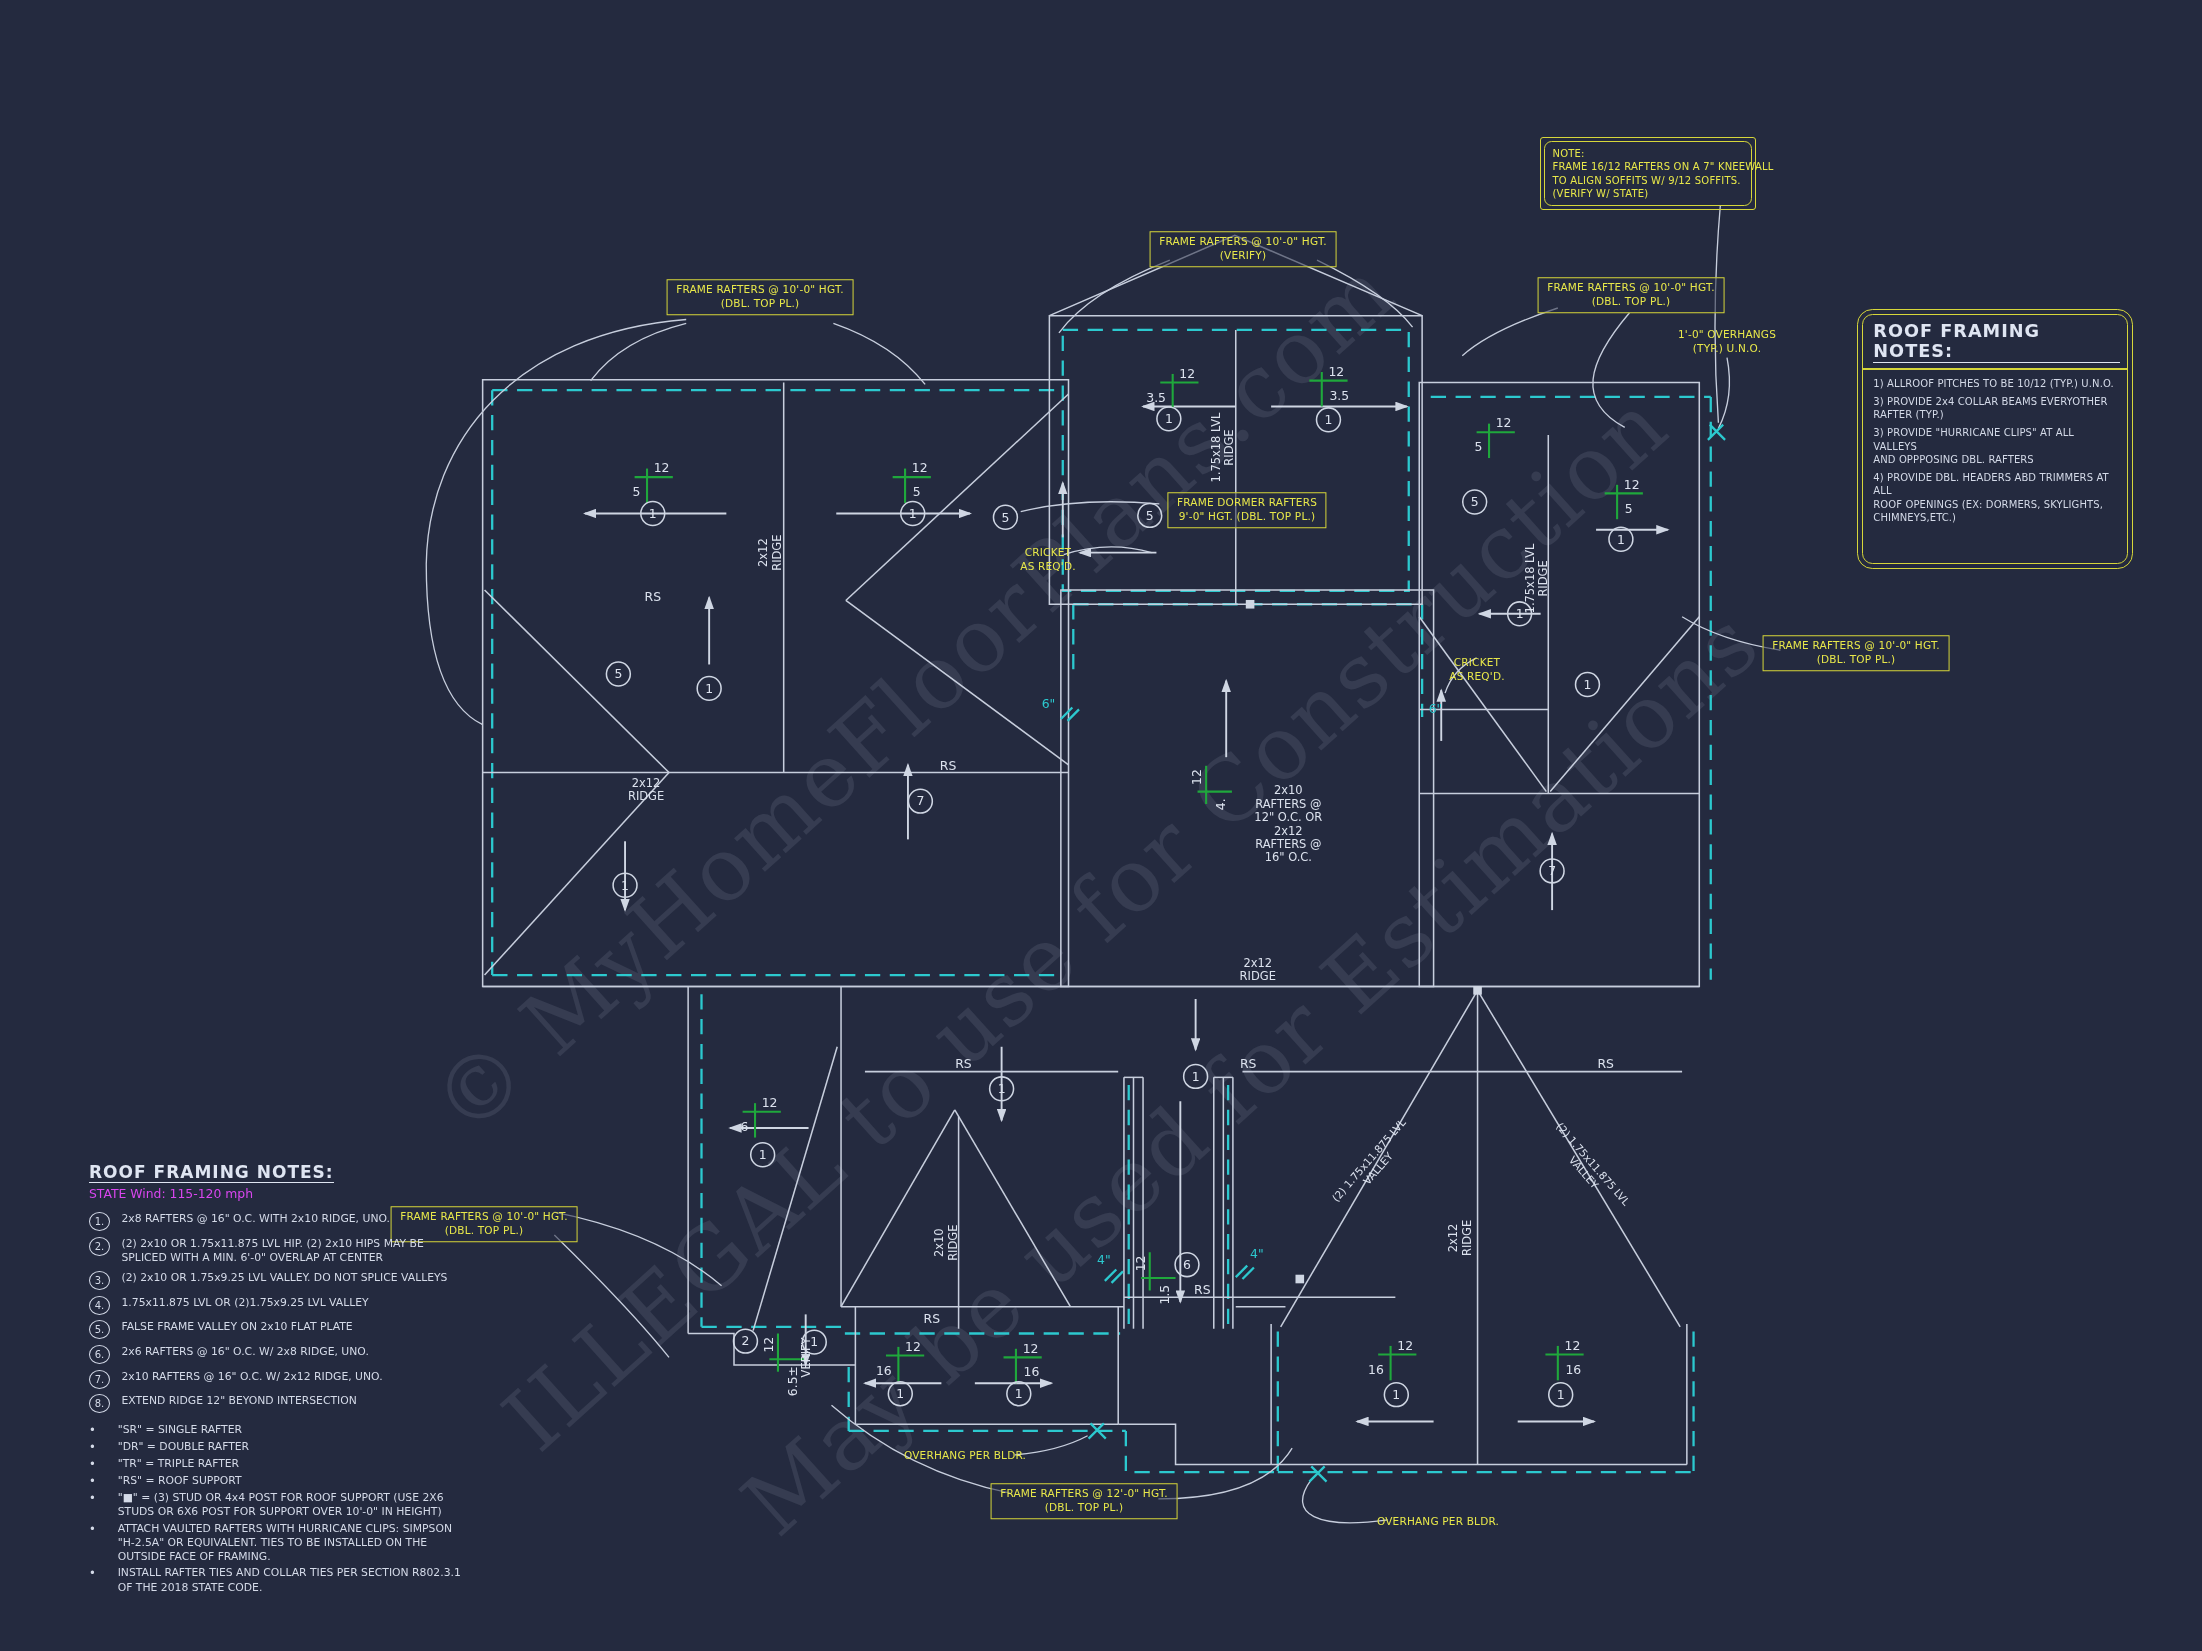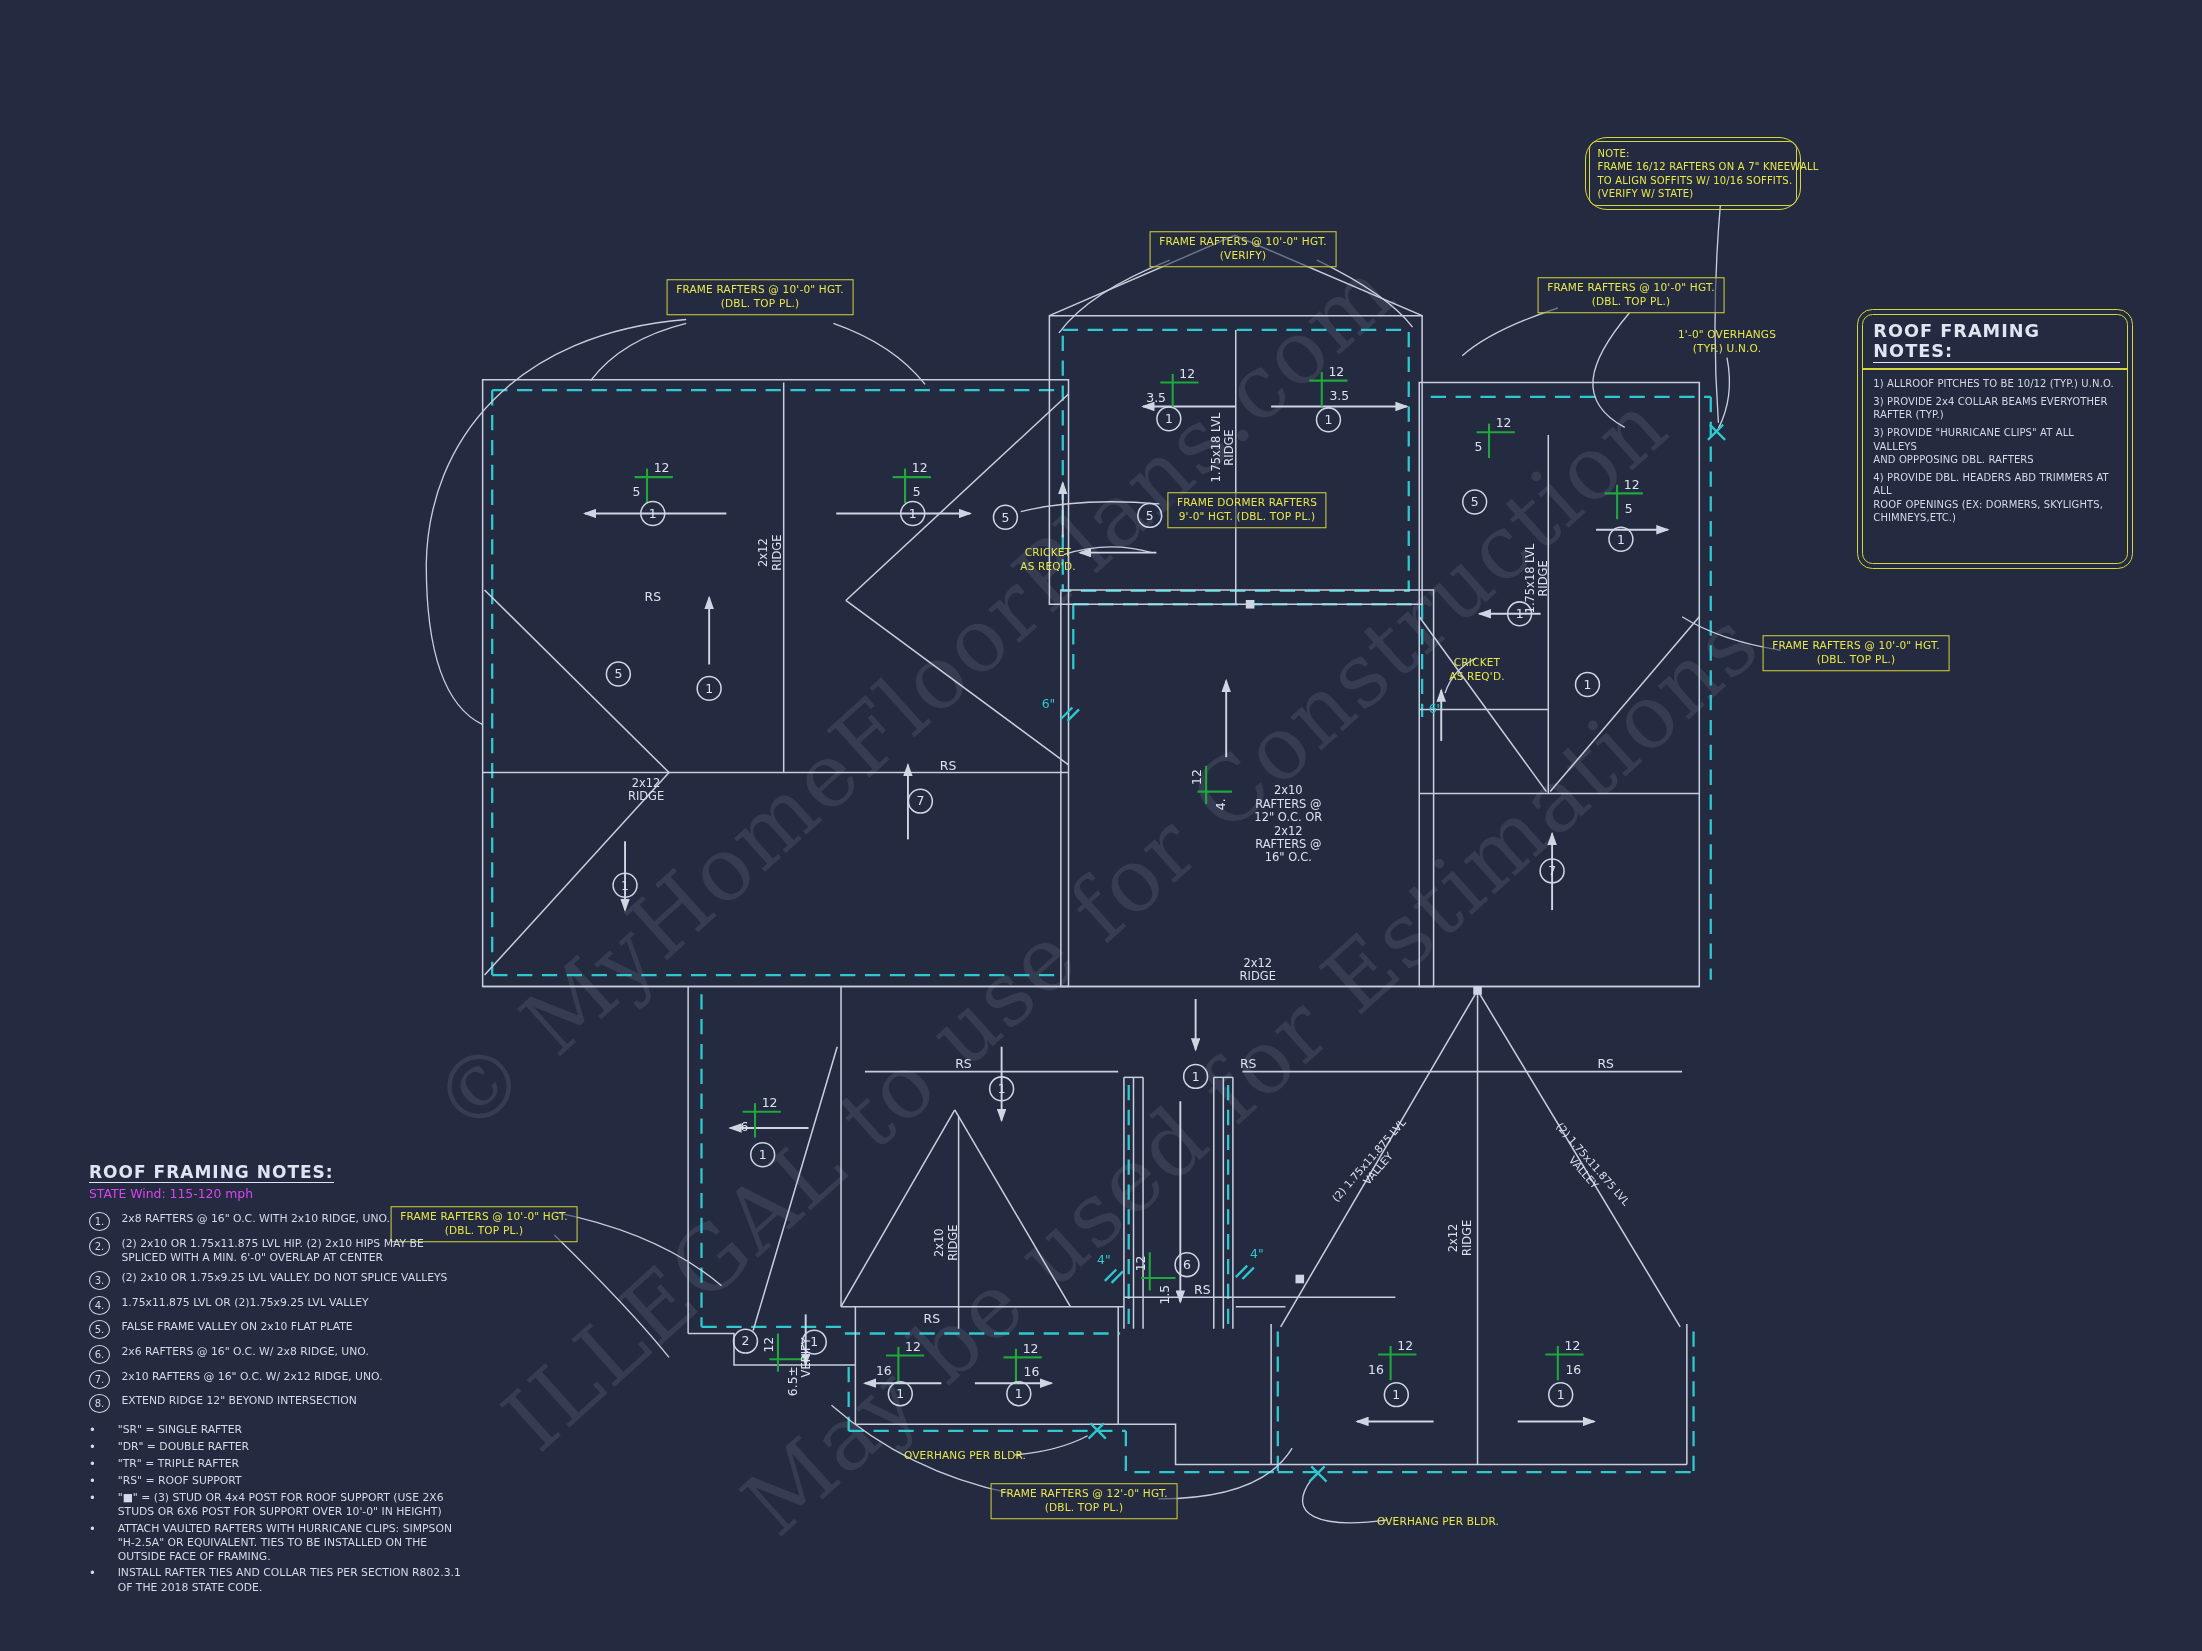--- a/index.html
+++ b/index.html
@@ -5,22 +5,22 @@
   html,body{margin:0;padding:0;background:#242a3f;overflow:hidden;}
   .stage{position:relative;width:2202px;height:1652px;background:#242a3f;
          font-family:"DejaVu Sans", sans-serif;}
   svg{position:absolute;left:0;top:0;}
   
   .callout{position:absolute;transform:translate(-50%,-50%);
            font:10.5px "DejaVu Sans", sans-serif;color:#e8e84a;text-align:center;
            line-height:1.32;white-space:pre-line;letter-spacing:0.2px;z-index:5;}
   .callout.boxed{border:1.9px solid #d6d63a;padding:2.9px 8.6px;background:rgba(36,42,63,.55);}
   
-  .note-box{position:absolute;left:1585px;top:137px;width:208px;z-index:5;
-            border:1.9px solid #d6d63a;border-radius:22px;padding:2.9px;}
+  .note-box{position:absolute;left:1540px;top:137px;width:208px;z-index:5;
+            border:1.9px solid #d6d63a;border-radius:3px;padding:2.9px;}
   .note-box-inner{border:1.4px solid #d6d63a;border-radius:7.6px;padding:4.8px 7.6px;}
   .note-line{font:10px "DejaVu Sans", sans-serif;color:#e8e84a;line-height:1.35;
              letter-spacing:0.2px;white-space:pre;}
   
   .notes-tr{position:absolute;left:1857px;top:309px;width:276px;height:260px;z-index:5;
             border:1.9px solid #d6d63a;border-radius:15.3px;padding:3.8px;box-sizing:border-box;}
   .notes-tr-inner{border:1.4px solid #d6d63a;border-radius:10.5px;height:100%;
                   box-sizing:border-box;padding:6.7px 7.6px 0 10.5px;overflow:hidden;}
   .notes-tr-title{font:600 17.7px "DejaVu Sans", sans-serif;color:#dfe5f2;
                   letter-spacing:1px;display:inline-block;border-bottom:1.9px solid #dfe5f2;
@@ -472,21 +472,21 @@
       <div class="callout boxed" style="left: 1084px; top: 1501px;">FRAME RAFTERS @ 12'-0" HGT.
 (DBL. TOP PL.)</div>
       <div class="callout" style="left: 965px; top: 1456px;">OVERHANG PER BLDR.</div>
       <div class="callout" style="left: 1438px; top: 1522px;">OVERHANG PER BLDR.</div>
     </div>
 
   <div class="note-box">
     <div class="note-box-inner" id="note-box-lines">
         <div class="note-line">NOTE:</div>
         <div class="note-line">FRAME 16/12 RAFTERS ON A 7" KNEEWALL</div>
-        <div class="note-line">TO ALIGN SOFFITS W/ 10/16 SOFFITS.</div>
+        <div class="note-line">TO ALIGN SOFFITS W/ 9/12 SOFFITS.</div>
         <div class="note-line">(VERIFY W/ STATE)</div>
       </div>
   </div>
 
   <div class="notes-tr">
     <div class="notes-tr-inner">
       <span class="notes-tr-title">ROOF FRAMING NOTES:</span>
       <div class="hr-yellow"></div>
       <div id="notes-tr-items">
           <div class="tr-item">1) ALLROOF PITCHES TO BE  10/12 (TYP.) U.N.O.</div>

